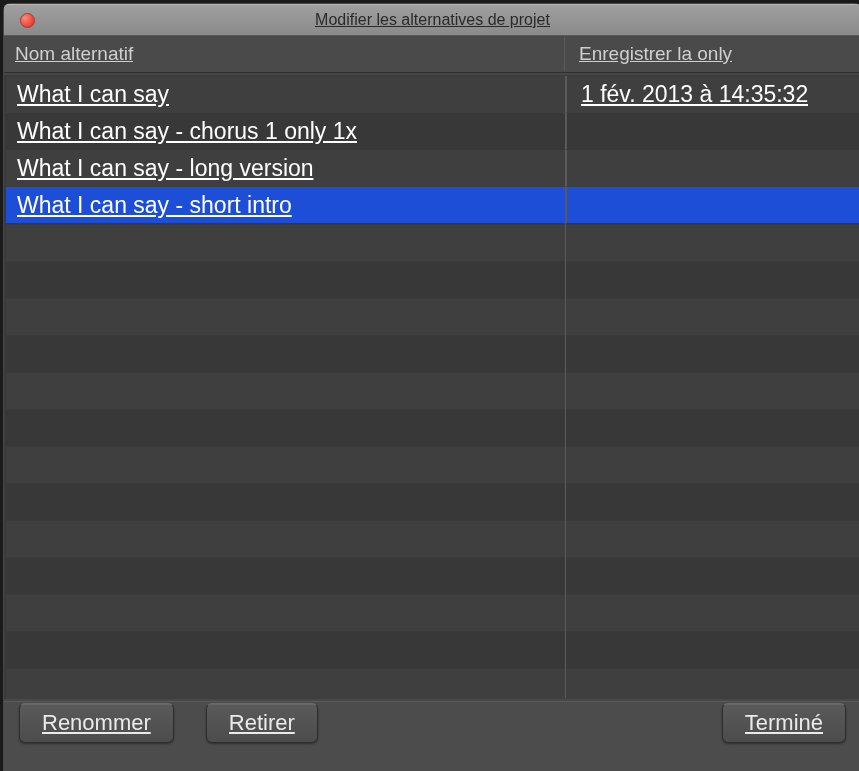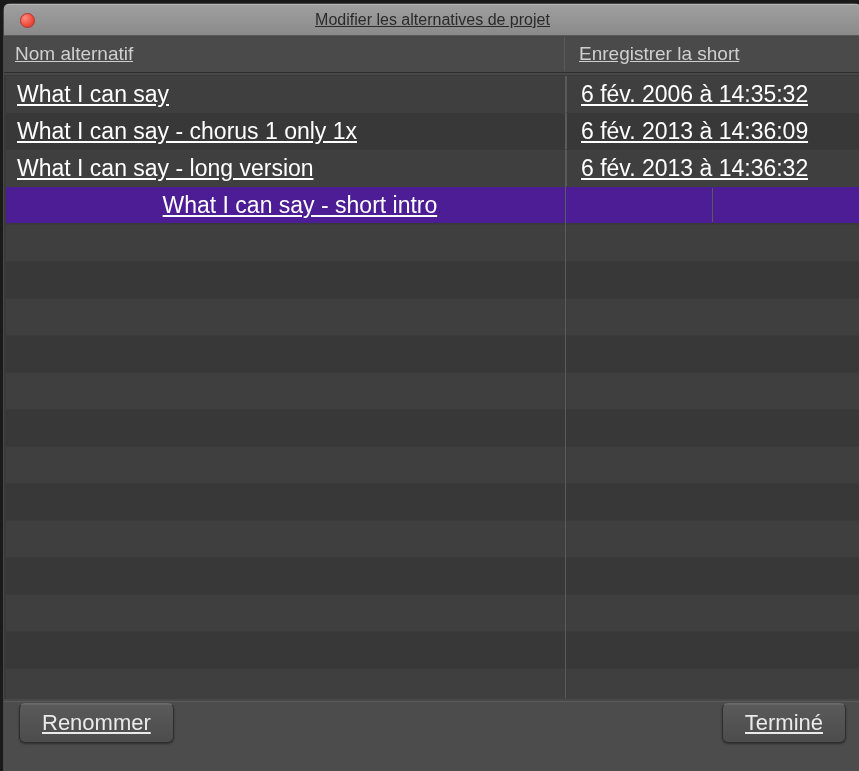--- a/index.html
+++ b/index.html
@@ -96,22 +96,21 @@
       display: flex;
       align-items: center;
     }
     .list-row:nth-child(odd) {
       background: #3f3f3f;
     }
     .list-row:nth-child(even) {
       background: #383838;
     }
     .list-row.selected {
-      background: #4c1d95;
-      flex-direction: column;
+      background: #1d4ed8;
     }
     .cell {
       padding: 0 10px;
       color: #ffffff;
       font-size: 23px;
       font-weight: 400;
       white-space: nowrap;
       overflow: hidden;
     }
     .cell-name {
@@ -193,21 +192,21 @@
 <div class="window">
   <div class="titlebar">
     <div class="traffic-lights">
       <div class="traffic-light traffic-close"></div>
     </div>
     <div class="title">Modifier les alternatives de projet</div>
   </div>
 
   <div class="header-row">
     <div class="header-col col-name">Nom alternatif</div>
-    <div class="header-col col-date">Enregistrer la short</div>
+    <div class="header-col col-date">Enregistrer la only</div>
   </div>
 
   <div class="list-container">
     <div class="empty-rows">
       <div class="stripe"></div>
         <div class="stripe"></div>
         <div class="stripe"></div>
         <div class="stripe"></div>
       <div class="stripe"></div>
         <div class="stripe"></div>
@@ -220,34 +219,33 @@
       <div class="stripe"></div>
         <div class="stripe"></div>
         <div class="stripe"></div>
         <div class="stripe"></div>
       <div class="stripe"></div>
     </div>
     <div class="vsep"></div>
     <div class="data-rows" id="data-rows">
         <div class="list-row">
           <div class="cell cell-name">What I can say</div>
-          <div class="cell cell-date">6 fév. 2006 à 14:35:32</div>
+          <div class="cell cell-date">1 fév. 2013 à 14:35:32</div>
         </div>
         <div class="list-row">
           <div class="cell cell-name">What I can say - chorus 1 only 1x</div>
-          <div class="cell cell-date">6 fév. 2013 à 14:36:09</div>
         </div>
         <div class="list-row">
           <div class="cell cell-name">What I can say - long version</div>
-          <div class="cell cell-date">6 fév. 2013 à 14:36:32</div>
         </div>
         <div class="list-row selected">
           <div class="cell cell-name">What I can say - short intro</div>
         </div>
       </div>
   </div>
 
   <div class="footer">
     <button class="btn">Renommer</button>
+    <button class="btn">Retirer</button>
     <div class="footer-spacer"></div>
     <button class="btn">Terminé</button>
   </div>
 </div>
 
 </body></html>

